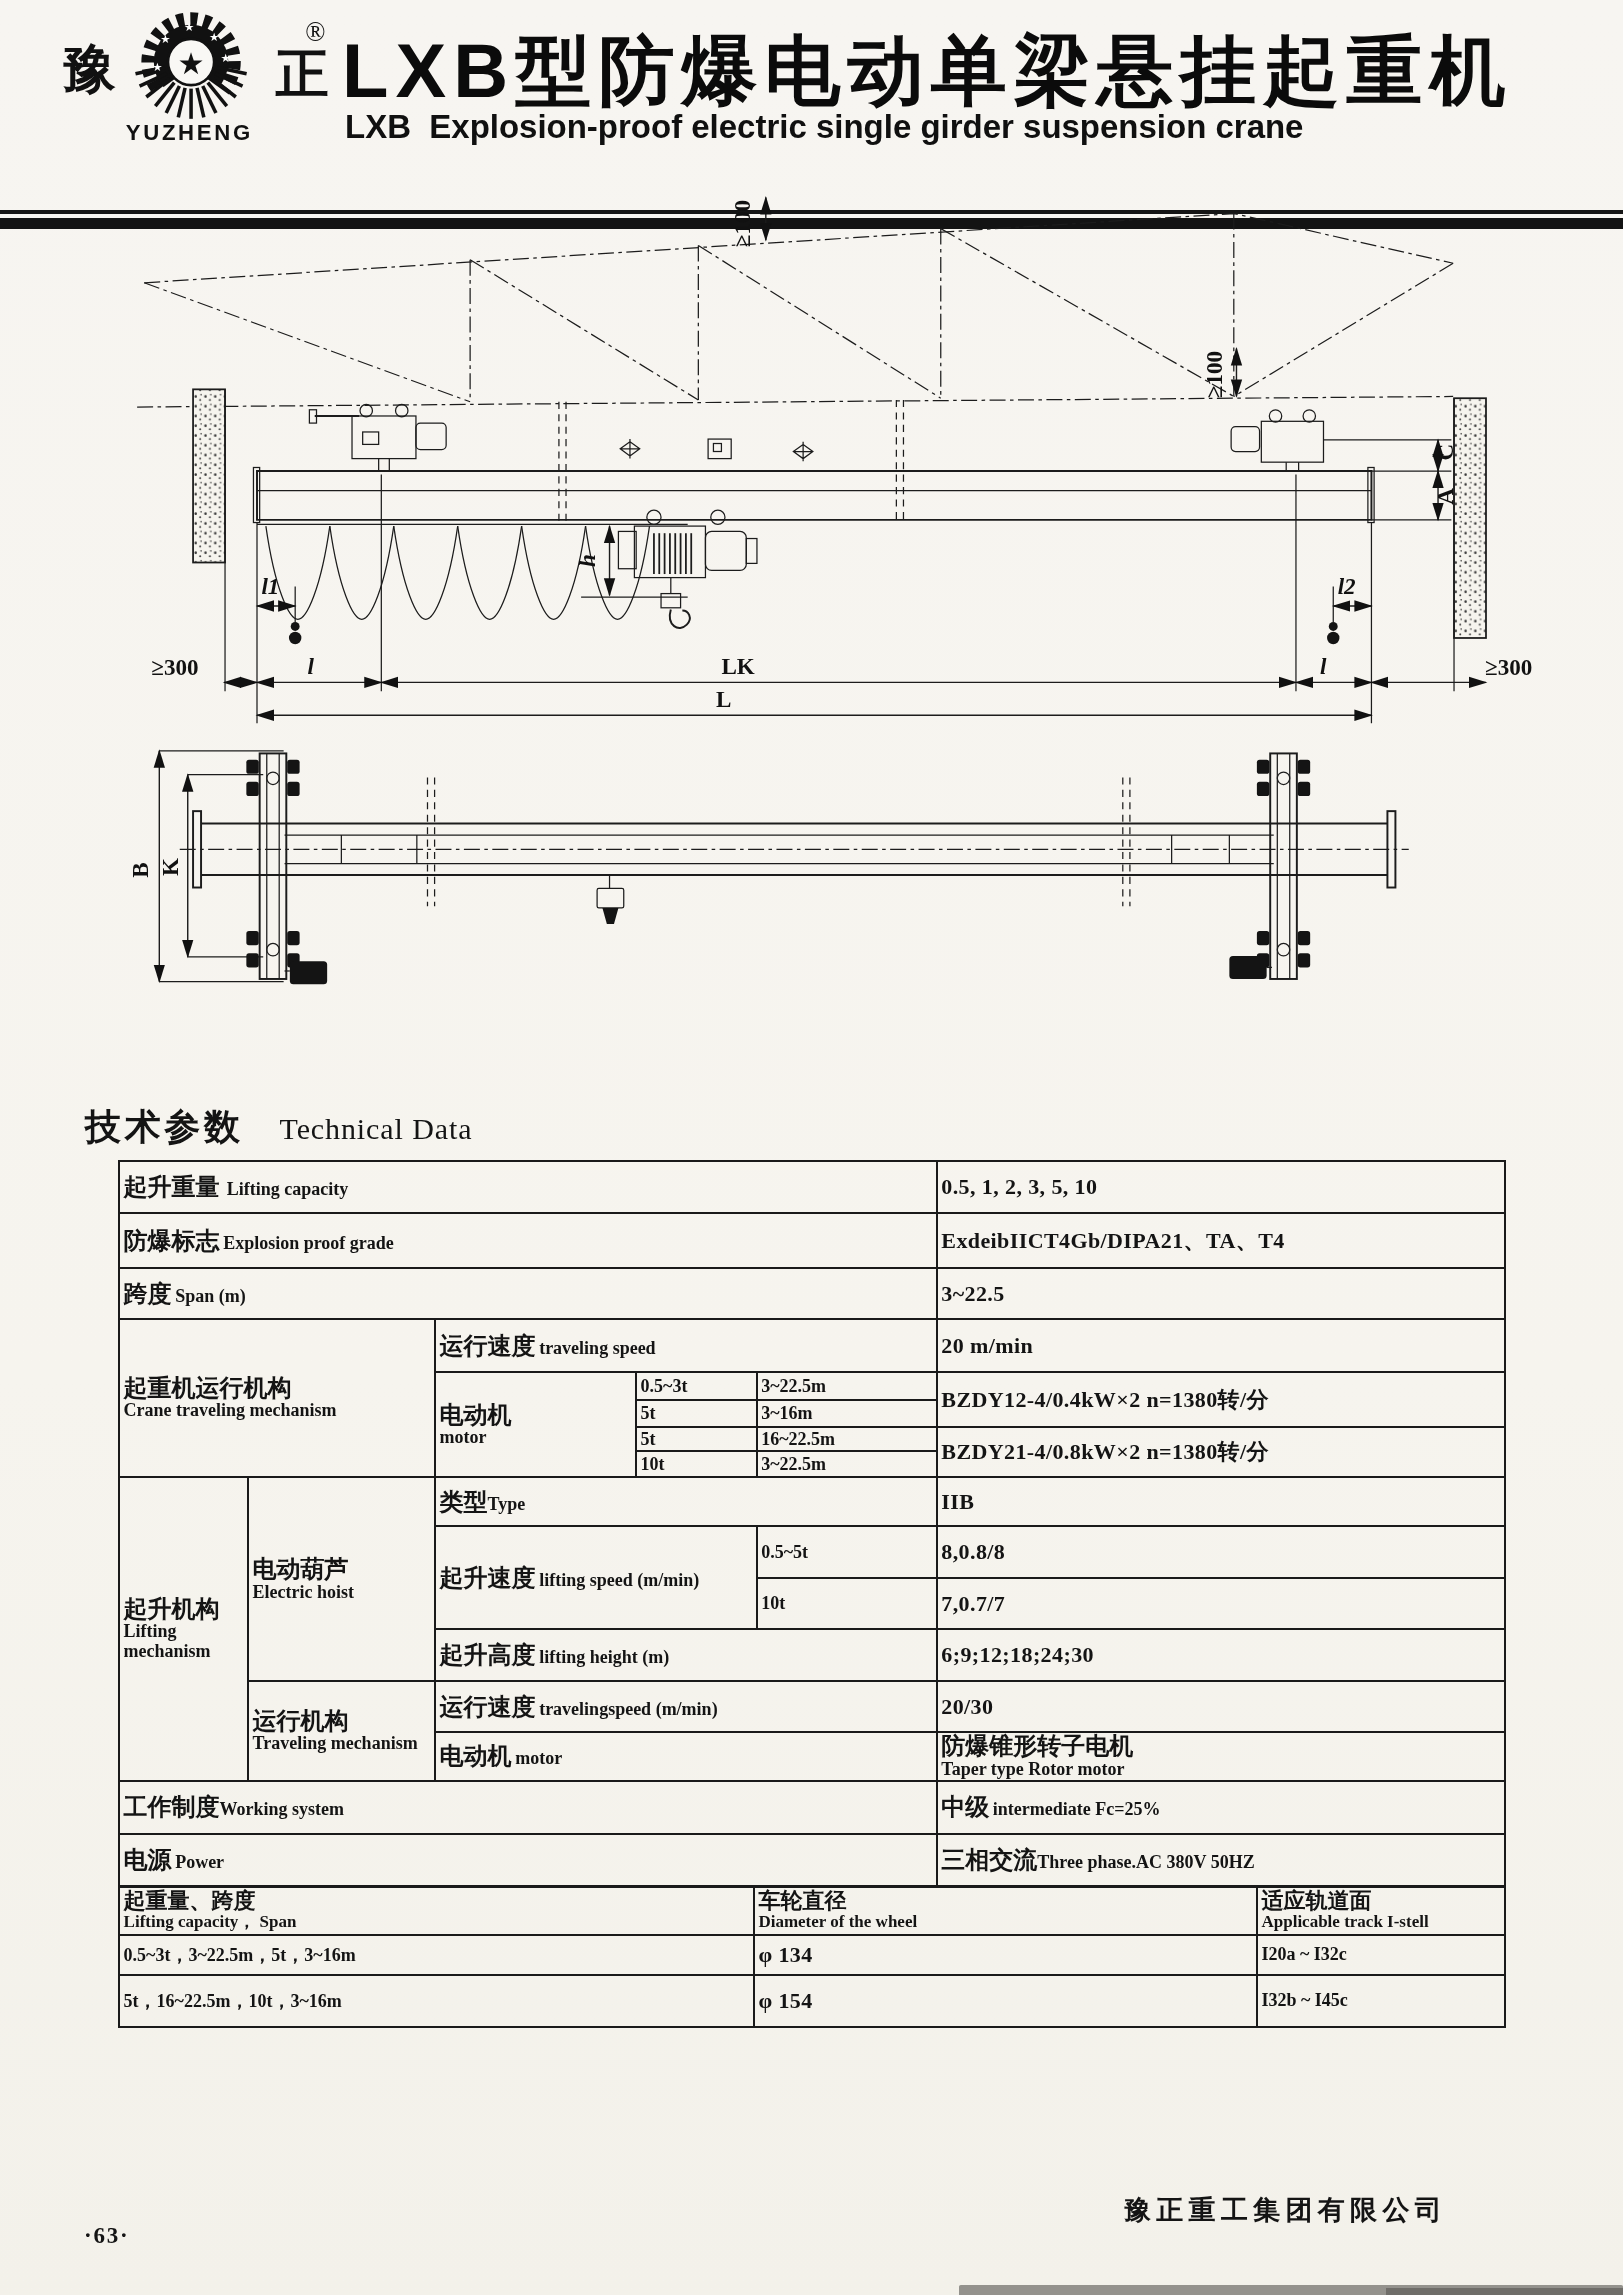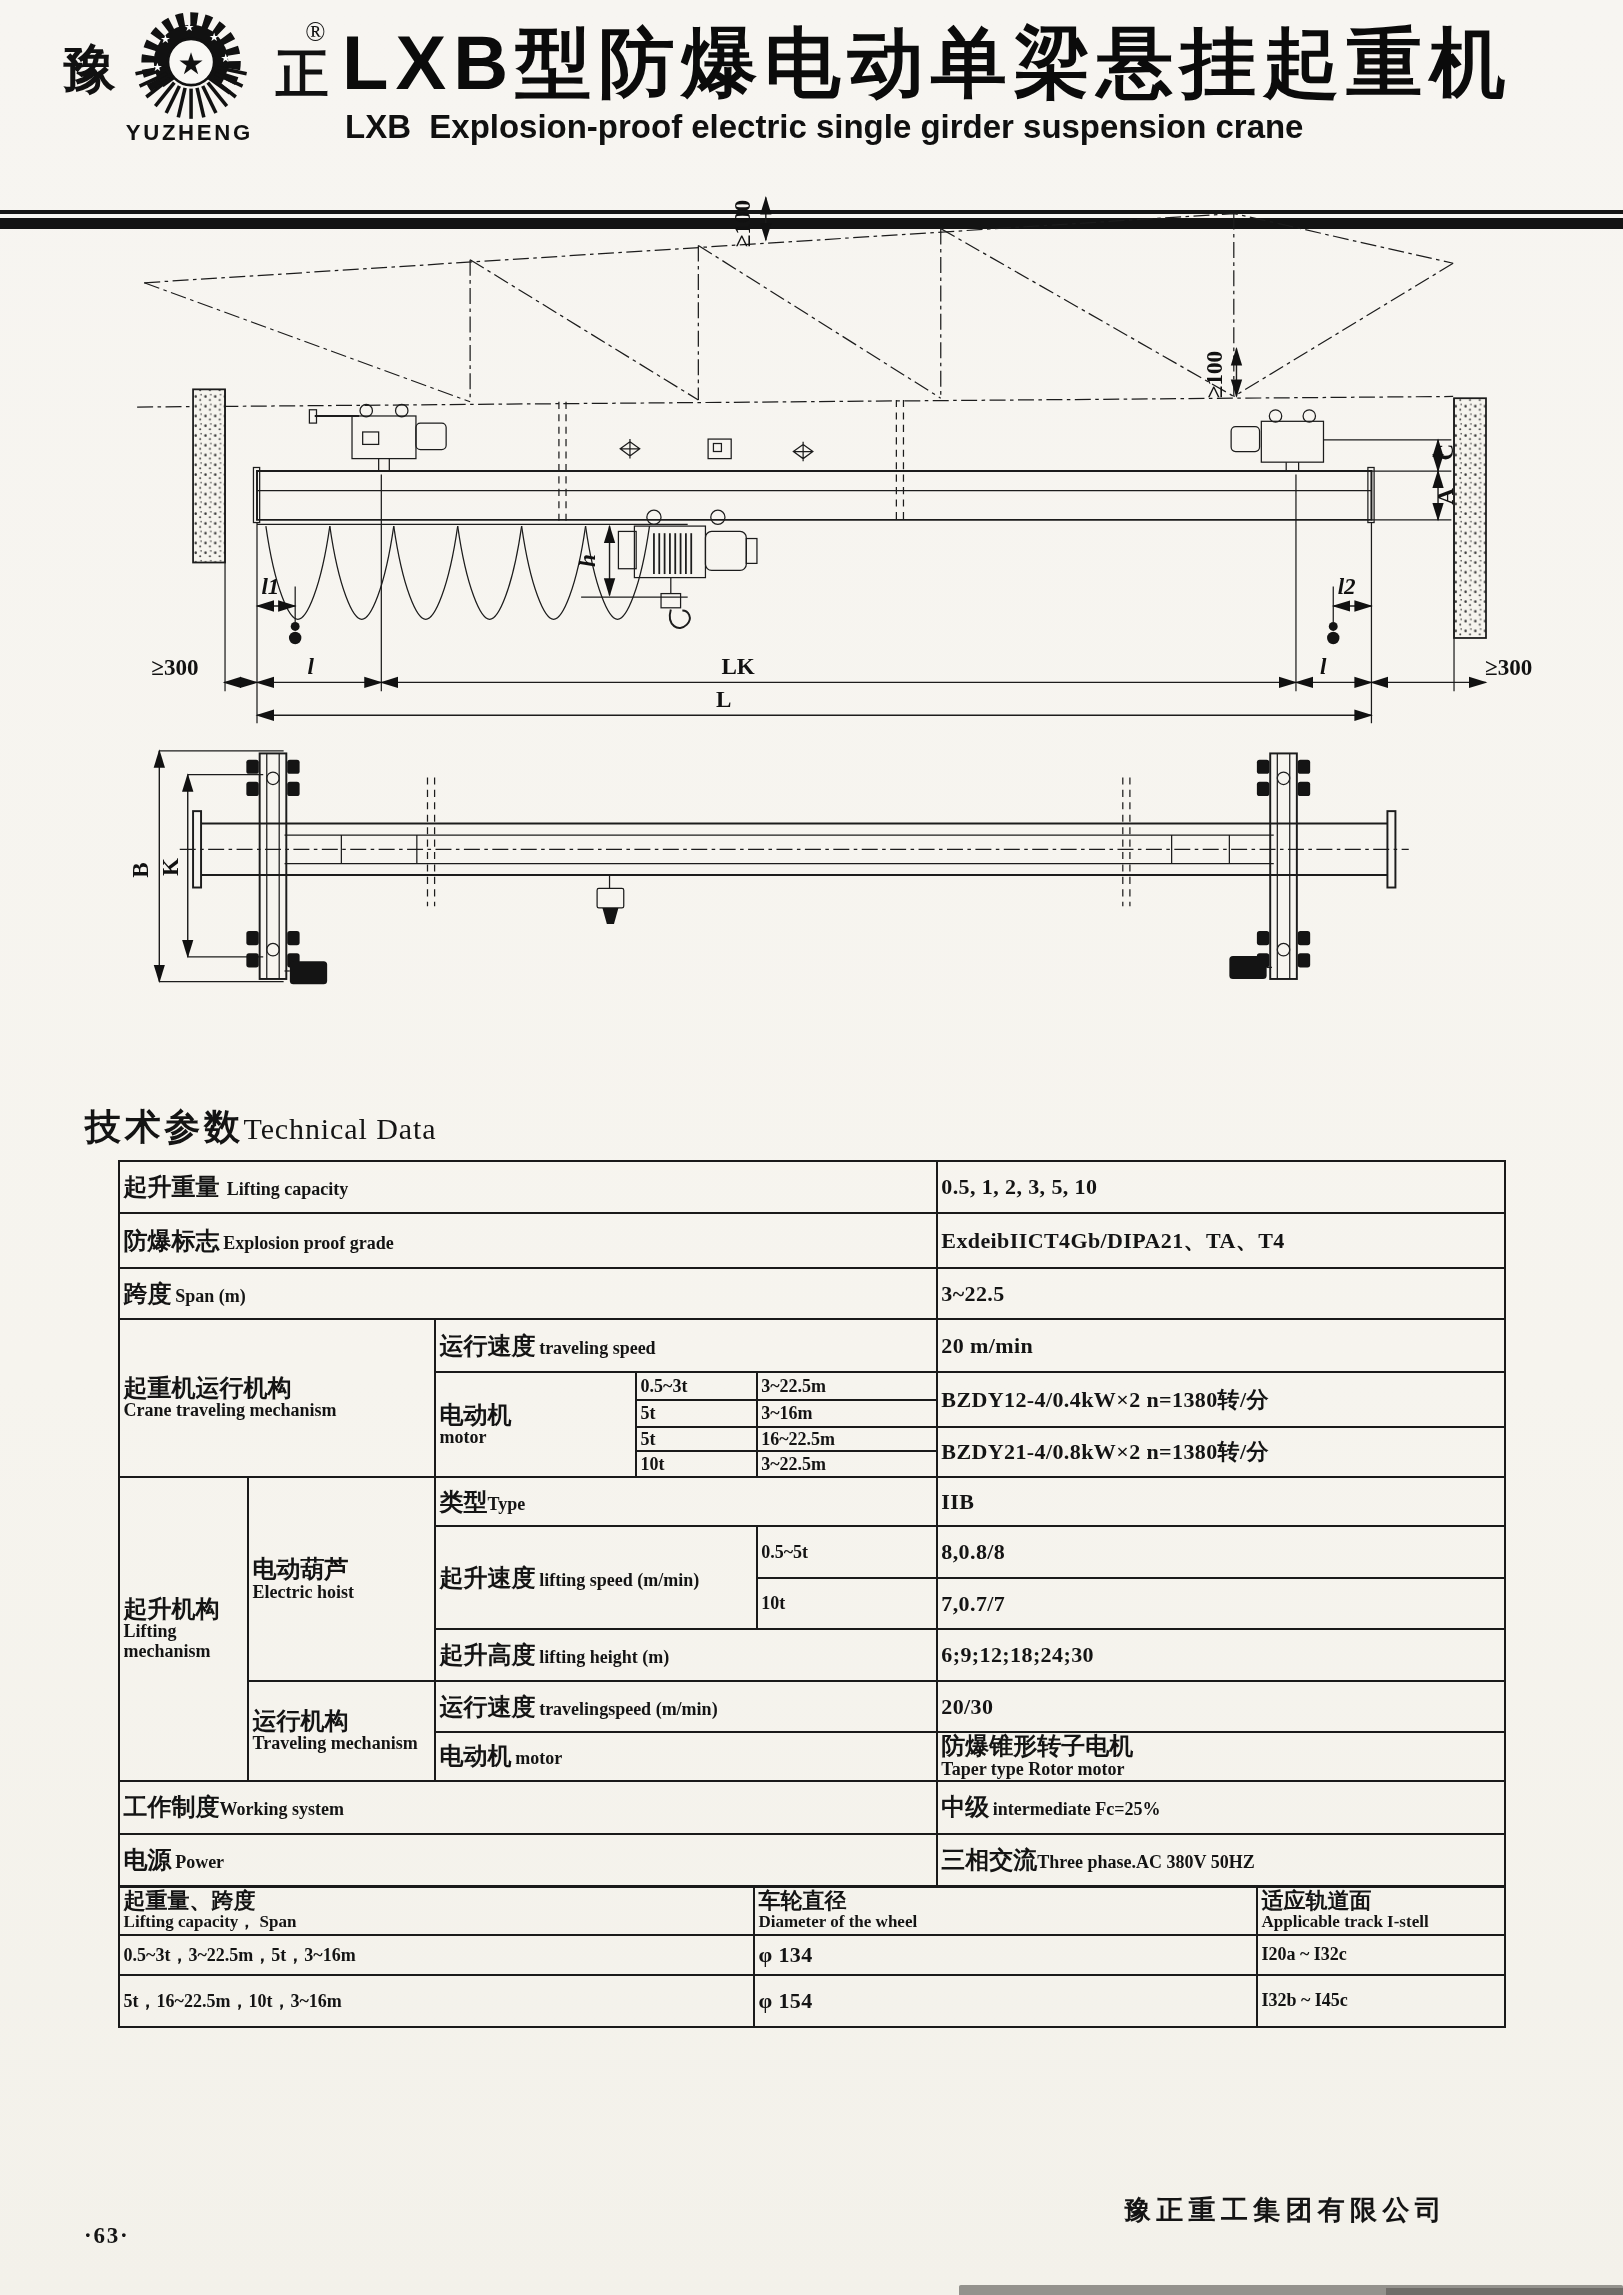--- a/index.html
+++ b/index.html
@@ -4,36 +4,36 @@
 <style>
   html,body{margin:0;padding:0}
   body{
     width:1624px;height:2295px;position:relative;overflow:hidden;
     background:linear-gradient(180deg,#f7f5f1 0%,#f6f4ee 60%,#f3f1ea 100%);
     font-family:"Liberation Serif",serif;color:#141414;
   }
   .abs{position:absolute}
   
   .title-cn{
-    left:342px;top:13px;font-family:"Liberation Sans",sans-serif;
+    left:342px;top:21px;font-family:"Liberation Sans",sans-serif;
     font-size:76px;font-weight:900;letter-spacing:7.1px;color:#0b0b0b;white-space:pre;text-align:right;
   }
   .title-en{
     left:345px;top:107px;font-family:"Liberation Sans",sans-serif;
     font-size:34px;font-weight:700;color:#101010;white-space:pre;
     transform:scaleX(.97);transform-origin:left top;letter-spacing:0px;
   }
   .rule{left:0;top:210px;width:1624px}
   .rule .r1{height:3.6px;background:#151515}
   .rule .r2{height:4.4px}
   .rule .r3{height:11.5px;background:#131313}
   
   .sec{left:78px;top:1086px;white-space:pre}
   .sec .cn{font-size:36px;font-weight:700;letter-spacing:3.6px}
-  .sec .en{font-size:30px;font-weight:500;letter-spacing:0.9px}
+  .sec .en{font-size:30px;font-weight:500;margin-left:36px;letter-spacing:0.9px}
   
   .tblwrap{left:118px;top:1160px;width:1388px}
   table{border-collapse:collapse;table-layout:fixed;width:100%;border:1.8px solid #161616}
   td{border:2.7px solid #1a1a1a;text-align:left;vertical-align:middle;padding:0 3.6px;overflow:hidden}
   .cn{font-family:"Liberation Serif",serif;font-size:24px;font-weight:700}
   .en{font-family:"Liberation Serif",serif;font-size:18px;font-weight:700}
   .val{font-family:"Liberation Serif",serif;font-size:22px;font-weight:700;letter-spacing:0.4px}
   .sm{font-family:"Liberation Serif",serif;font-size:18px;font-weight:700}
   .stack span{display:block;line-height:1.1}
   .h27{height:24px}.h29{height:26px}.h30{height:27px}.h32{height:28.4px}

